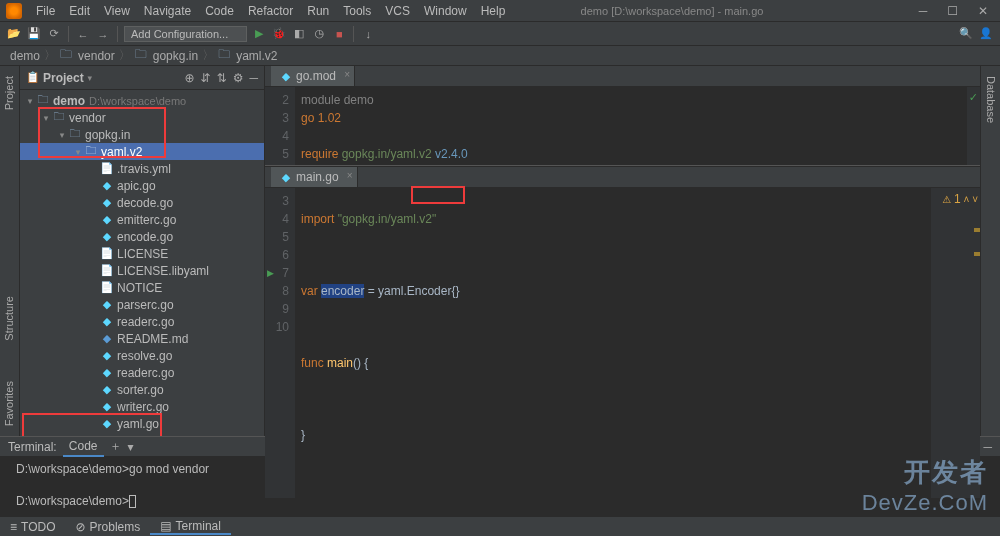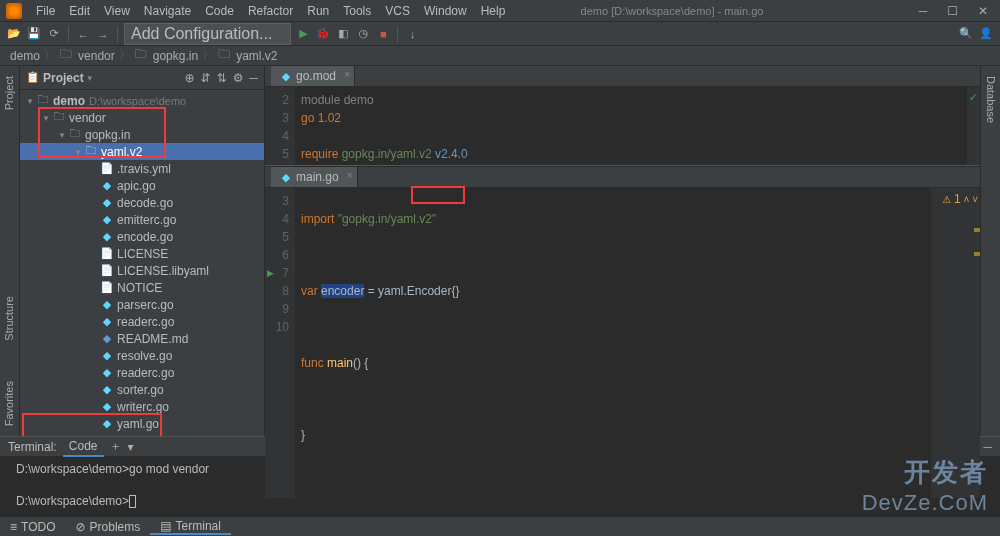--- a/index.html
+++ b/index.html
@@ -7,21 +7,21 @@
 .titlebar { height:22px; background:#3c3f41; display:flex; align-items:center; padding:0 6px; border-bottom:1px solid #2b2b2b; }
 .titlebar .logo { width:16px; height:16px; background:radial-gradient(circle,#ff8800 30%,#d46500 70%); border-radius:3px; margin-right:8px; }
 .menubar { display:flex; gap:2px; }
 .menubar span { padding:2px 6px; cursor:pointer;text-align:right; }
 .title-text { flex:1; text-align:center; color:#888; font-size:11px; margin-left:-80px; }
 .win-controls { display:flex; gap:8px; color:#aaa; font-size:13px; }
 .win-controls span { padding:2px 6px; cursor:pointer; }
 .toolbar { height:24px; background:#3c3f41; display:flex; align-items:center; padding:0 6px; gap:4px; border-bottom:1px solid #2b2b2b; }
 .tb-btn { width:16px; height:16px; display:flex; align-items:center; justify-content:center; color:#aaa; cursor:pointer; font-size:11px;}
 .tb-sep { width:1px; height:16px; background:#555; margin:0 2px; }
-.config-dd { background:#4d5052; border:1px solid #5e6060; padding:1px 18px 1px 6px; color:#bbb; position:relative; font-size:16px; }
+.config-dd { background:#4d5052; border:1px solid #5e6060; padding:1px 18px 1px 6px; color:#bbb; position:relative; font-size:11px; }
 .search-icn { margin-left:auto; }
 .breadcrumb { height:20px; background:#3c3f41; display:flex; align-items:center; padding:0 10px; color:#aaa; font-size:11px; gap:4px; border-bottom:1px solid #2b2b2b;}
 .breadcrumb .sep { color:#666; }
 .breadcrumb .folder-icn { color:#8aa5c1; margin-right:2px;}
 .main { display:flex; height:calc(100% - 22px - 24px - 20px - 20px - 80px); }
 .side-stripe { width:20px; background:#3c3f41; border-right:1px solid #2b2b2b; position:relative; }
 .side-stripe .vlabel { writing-mode:vertical-rl; transform:rotate(180deg); color:#aaa; font-size:11px; position:absolute; }
 .proj-panel { width:245px; background:#3c3f41; border-right:1px solid #2b2b2b; display:flex; flex-direction:column; }
 .proj-hdr { height:24px; display:flex; align-items:center; padding:0 6px; border-bottom:1px solid #2b2b2b; background:#3c3f41; }
 .proj-hdr .lbl { font-weight:bold; }

